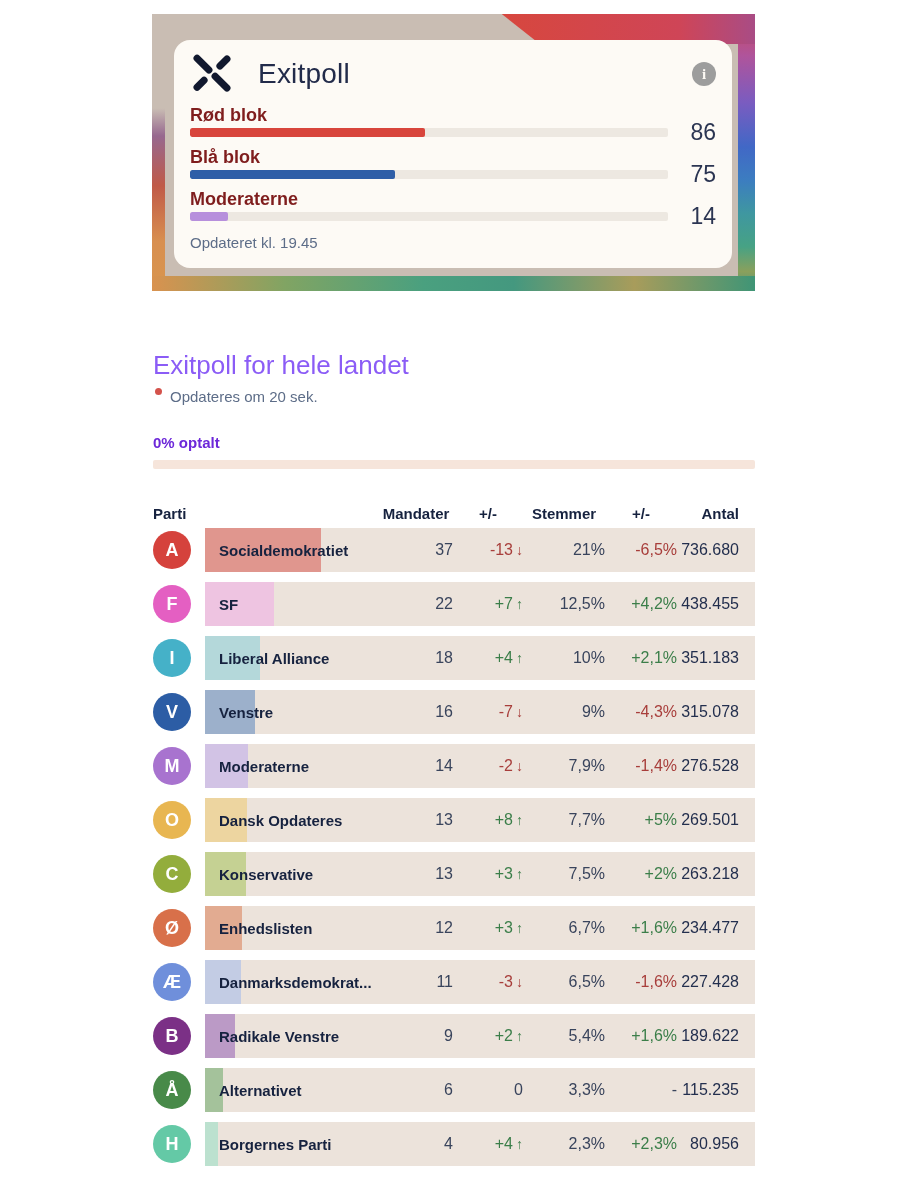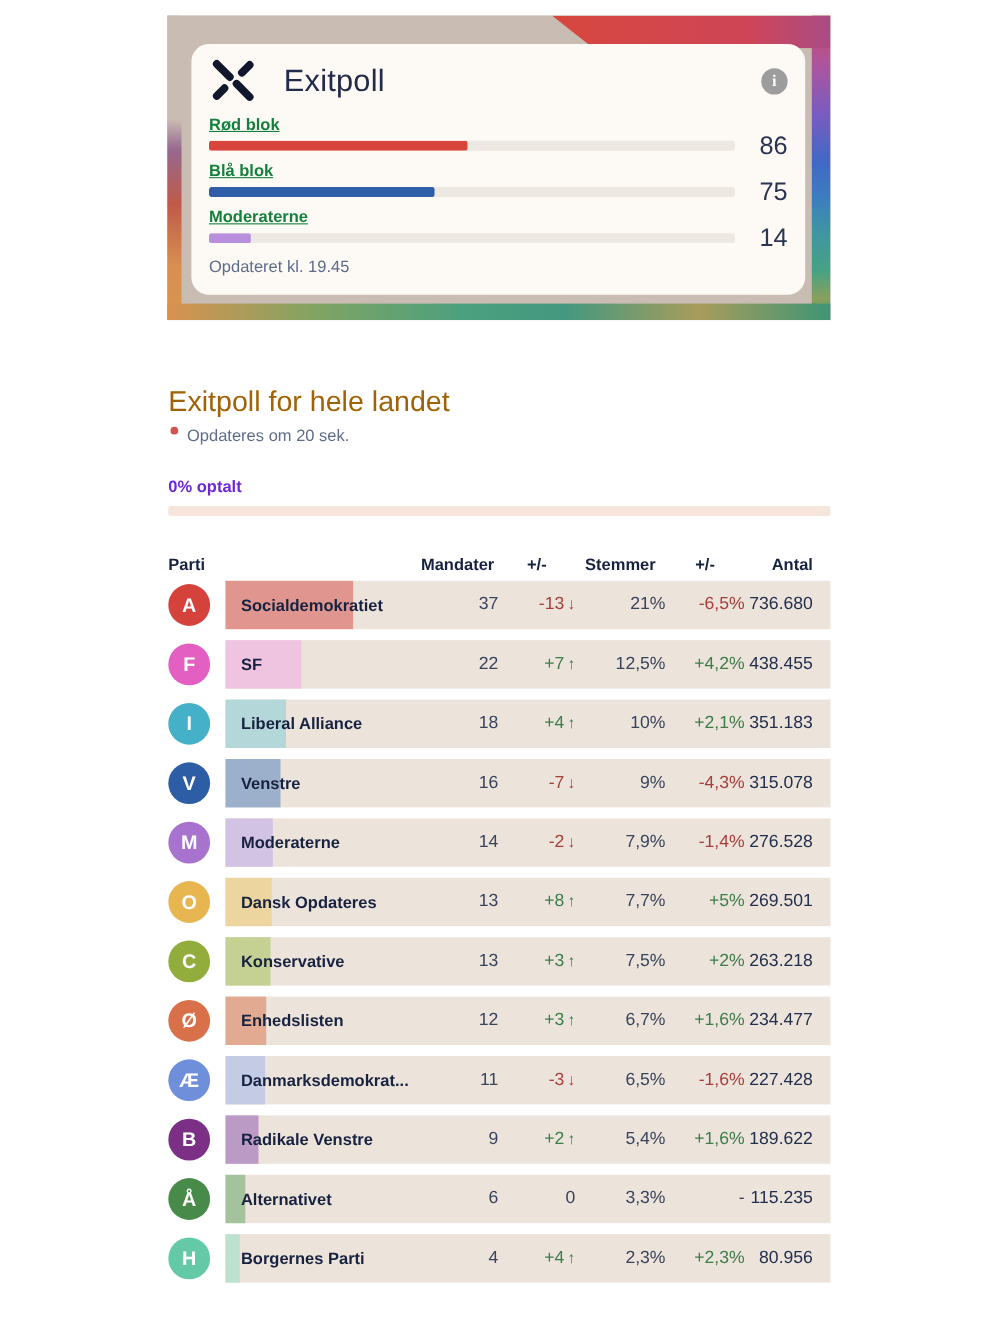--- a/index.html
+++ b/index.html
@@ -21,30 +21,30 @@
   .card { position:absolute; left:22px; top:26px; width:558px; height:228px;
     background:#fdfaf5; border-radius:16px; padding:12px 16px 0 16px; }
   .card-head { display:flex; align-items:center; height:44px; }
   .logo { width:44px; height:44px; display:inline-block; }
   .card-title { margin-left:24px; font-size:28px; color:#222b4a; letter-spacing:.2px; }
   .info-icon { margin-left:auto; width:24px; height:24px; border-radius:50%; background:#9d9d9d;
     color:#fdfaf5; font-size:15px; font-weight:700; font-family:"Liberation Serif",serif;
     display:flex; align-items:center; justify-content:center; cursor:pointer; }
   .blocks { margin-top:9px; }
   .block { margin-bottom:1px; }
-  .block-label { font-size:15px; font-weight:700; color:#15803d; height:18px;text-decoration:underline; }
+  .block-label { font-size:18px; font-weight:700; color:#7f1d1d; height:18px; }
   .block-row { display:flex; align-items:center; margin-top:-4px; height:27px; }
   .block-track { flex:1; height:9px; background:#ede8e1; border-radius:2px; margin-right:14px; overflow:hidden; }
   .block-fill { height:100%; border-radius:2px; }
   .block-value { width:34px; text-align:right; font-size:23px; color:#2b3552; }
   .updated { margin-top:4px; font-size:15px; color:#5d6d88; }
 
   
   .main { position:absolute; left:153px; top:348px; width:602px; }
-  h1 { font-size:26px; font-weight:400; color:#a16207; line-height:34px; }
+  h1 { font-size:26px; font-weight:400; color:#8b5cf6; line-height:34px; }
   .refresh { display:flex; align-items:flex-start; margin-top:6px; height:18px; }
   .refresh-dot { width:7px; height:7px; border-radius:50%; background:#d4524b; margin:0 8px 0 2px; }
   .refresh-text { font-size:15px; color:#5d6d88; }
   .counted-label { margin-top:28px; font-size:15px; font-weight:700; color:#6d28d9; height:16px; }
   .counted-track { margin-top:10px; height:9px; background:#f6e5db; border-radius:2px; }
 
   .grid-cols { display:grid; grid-template-columns:1fr 74px 70px 82px 72px 62px; padding-right:16px; align-items:center; }
   .thead { margin-top:35px; height:18px; font-size:15px; font-weight:700; color:#16223f; }
   .th-c { text-align:center; }
   .th-r { text-align:right; }

